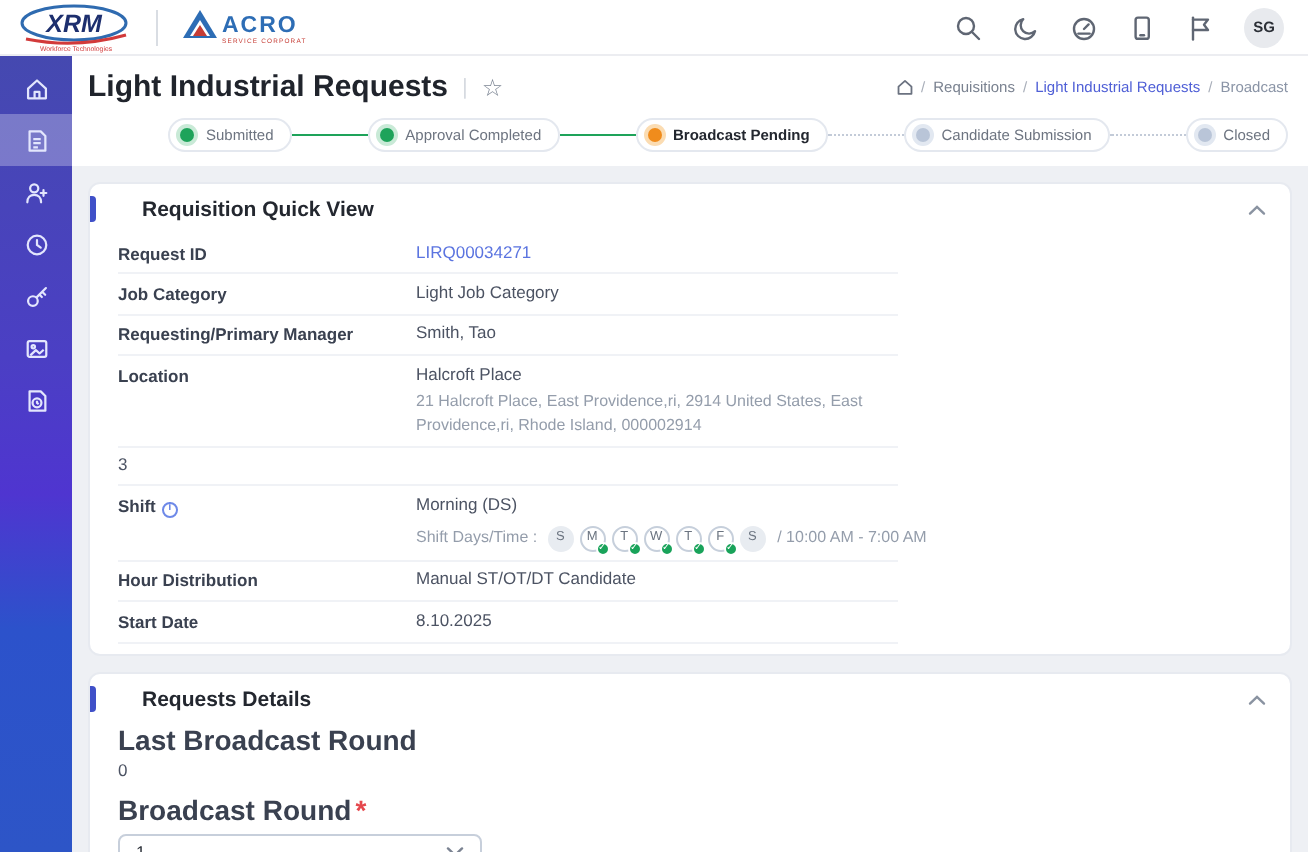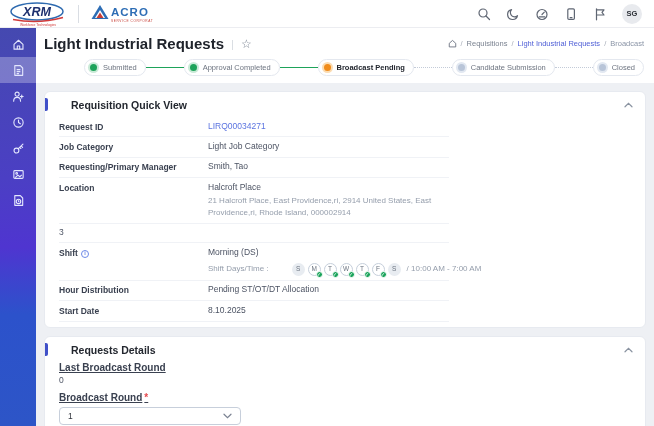--- a/index.html
+++ b/index.html
@@ -71,34 +71,34 @@
   .qv-row { display:flex; padding:3.5px 0; border-bottom:1px solid #f0f2f6; font-size:8.5px;
             line-height:1.35; }
   .qv-label { width:149px; flex:none; font-weight:bold; color:#3a4150; padding-top:1px; }
   .qv-value { flex:1; color:#4c5363; }
   .link-text { color:#5b74e0; cursor:pointer; }
   .sub-text { margin-top:2px; color:#949dab; line-height:1.5; font-size:8px; }
   .info-i { display:inline-flex; width:8px; height:8px; border:1px solid #6e89e8;
             border-radius:50%; color:#6e89e8; font-size:5.5px; align-items:center;
             justify-content:center; margin-left:3px; vertical-align:1px; font-style:normal; }
   .days-line { margin-top:5px; display:flex; align-items:center; gap:3px; }
-  .days-cap { color:#949dab; margin-right:20px; white-space:nowrap; font-size:8px; }
+  .days-cap { color:#949dab; margin-right:2px; white-space:nowrap; font-size:8px; }
   .day { width:13px; height:13px; border-radius:50%; display:flex; align-items:center;
          justify-content:center; font-size:6.5px; color:#6b7480; position:relative; flex:none; }
   .day.off { background:#e8ecf1; }
   .day.on  { background:#fff; border:1px solid #c6cfdb; }
   .chk { position:absolute; right:-3px; bottom:-3px; width:7px; height:7px; background:#19a35a;
          color:#fff; border-radius:50%; font-size:5px; display:flex; align-items:center;
          justify-content:center; border:1px solid #fff; }
   .time-cap { color:#949dab; margin-left:3px; white-space:nowrap; font-size:8px; }
 
   
   .bd-body { padding:0 12px 10px 14px; font-size:8.5px; }
   .field { margin-bottom:7px; }
-  .field-label { font-weight:bold; color:#3a4150; margin-bottom:2px; font-size:10px;text-decoration:underline; }
+  .field-label { font-weight:bold; color:#3a4150; margin-bottom:2px; font-size:14px; }
   .req-star { color:#e5484d; font-weight:bold; margin-left:2px; }
   .field-value { color:#4c5363; }
   .select { width:182px; height:18px; border:1px solid #c7cfdb; border-radius:4px;
             display:flex; align-items:center; padding:0 8px; color:#2f333b; background:#fff;
             cursor:pointer; margin-top:4px; }
   .select .chev { margin-left:auto; display:flex; color:#7b8392; }
 </style>
 </head>
 <body>
 
@@ -335,21 +335,21 @@
                 </span>
               <span class="day off">
                   <span>S</span>
                 </span>
               <span class="time-cap">/ 10:00 AM - 7:00 AM</span>
             </div>
           </span>
         </div>
         <div class="qv-row">
           <span class="qv-label">Hour Distribution</span>
-          <span class="qv-value">Pending ST/OT/DT Allocation</span>
+          <span class="qv-value">Manual ST/OT/DT Candidate</span>
         </div>
         <div class="qv-row">
           <span class="qv-label">Start Date</span>
           <span class="qv-value">8.10.2025</span>
         </div>
       </div>
     </section>
 
     <section class="card" style="flex:1;">
       <div class="card-head">

